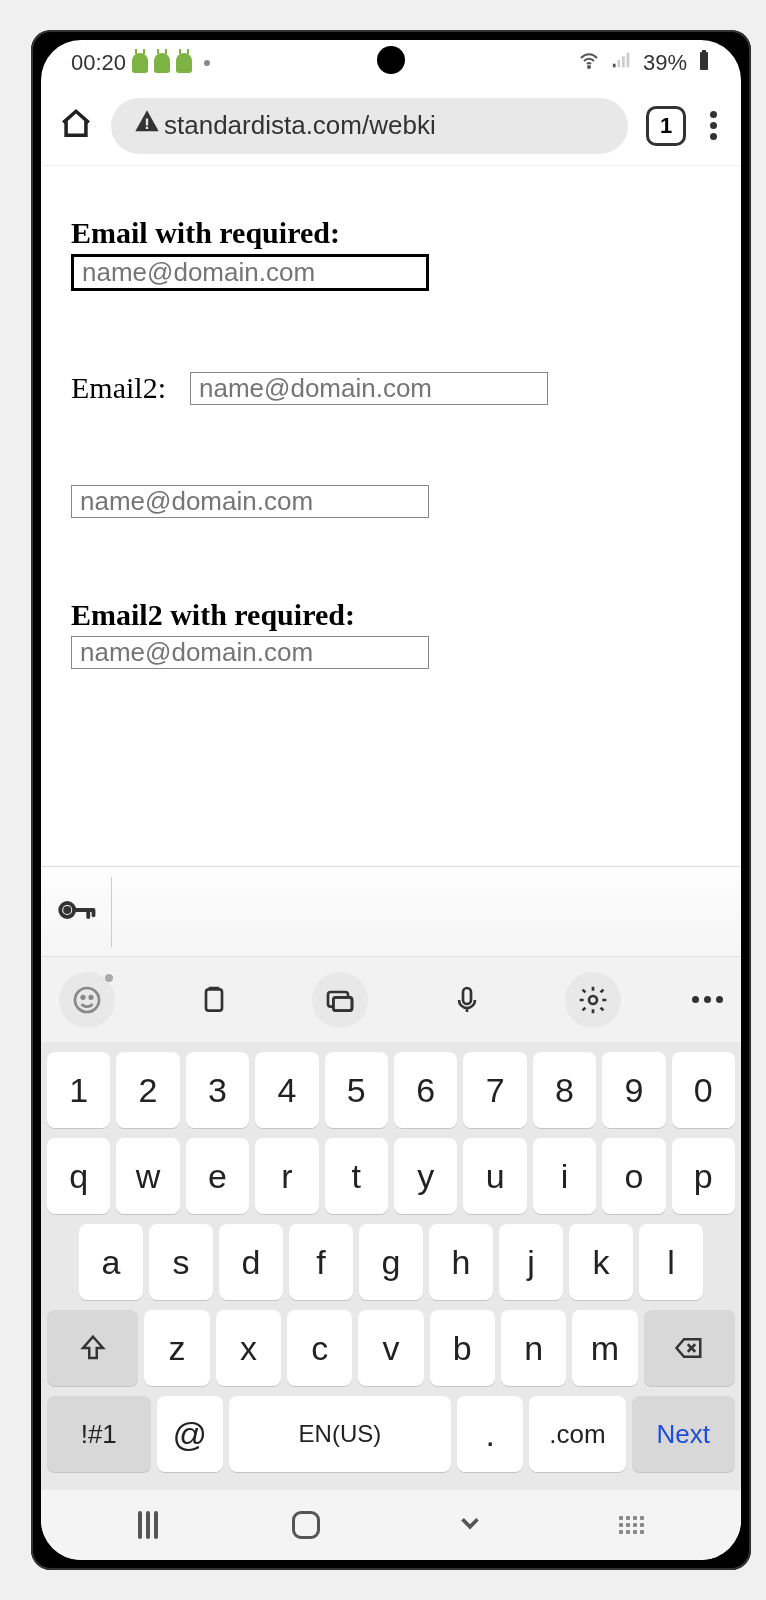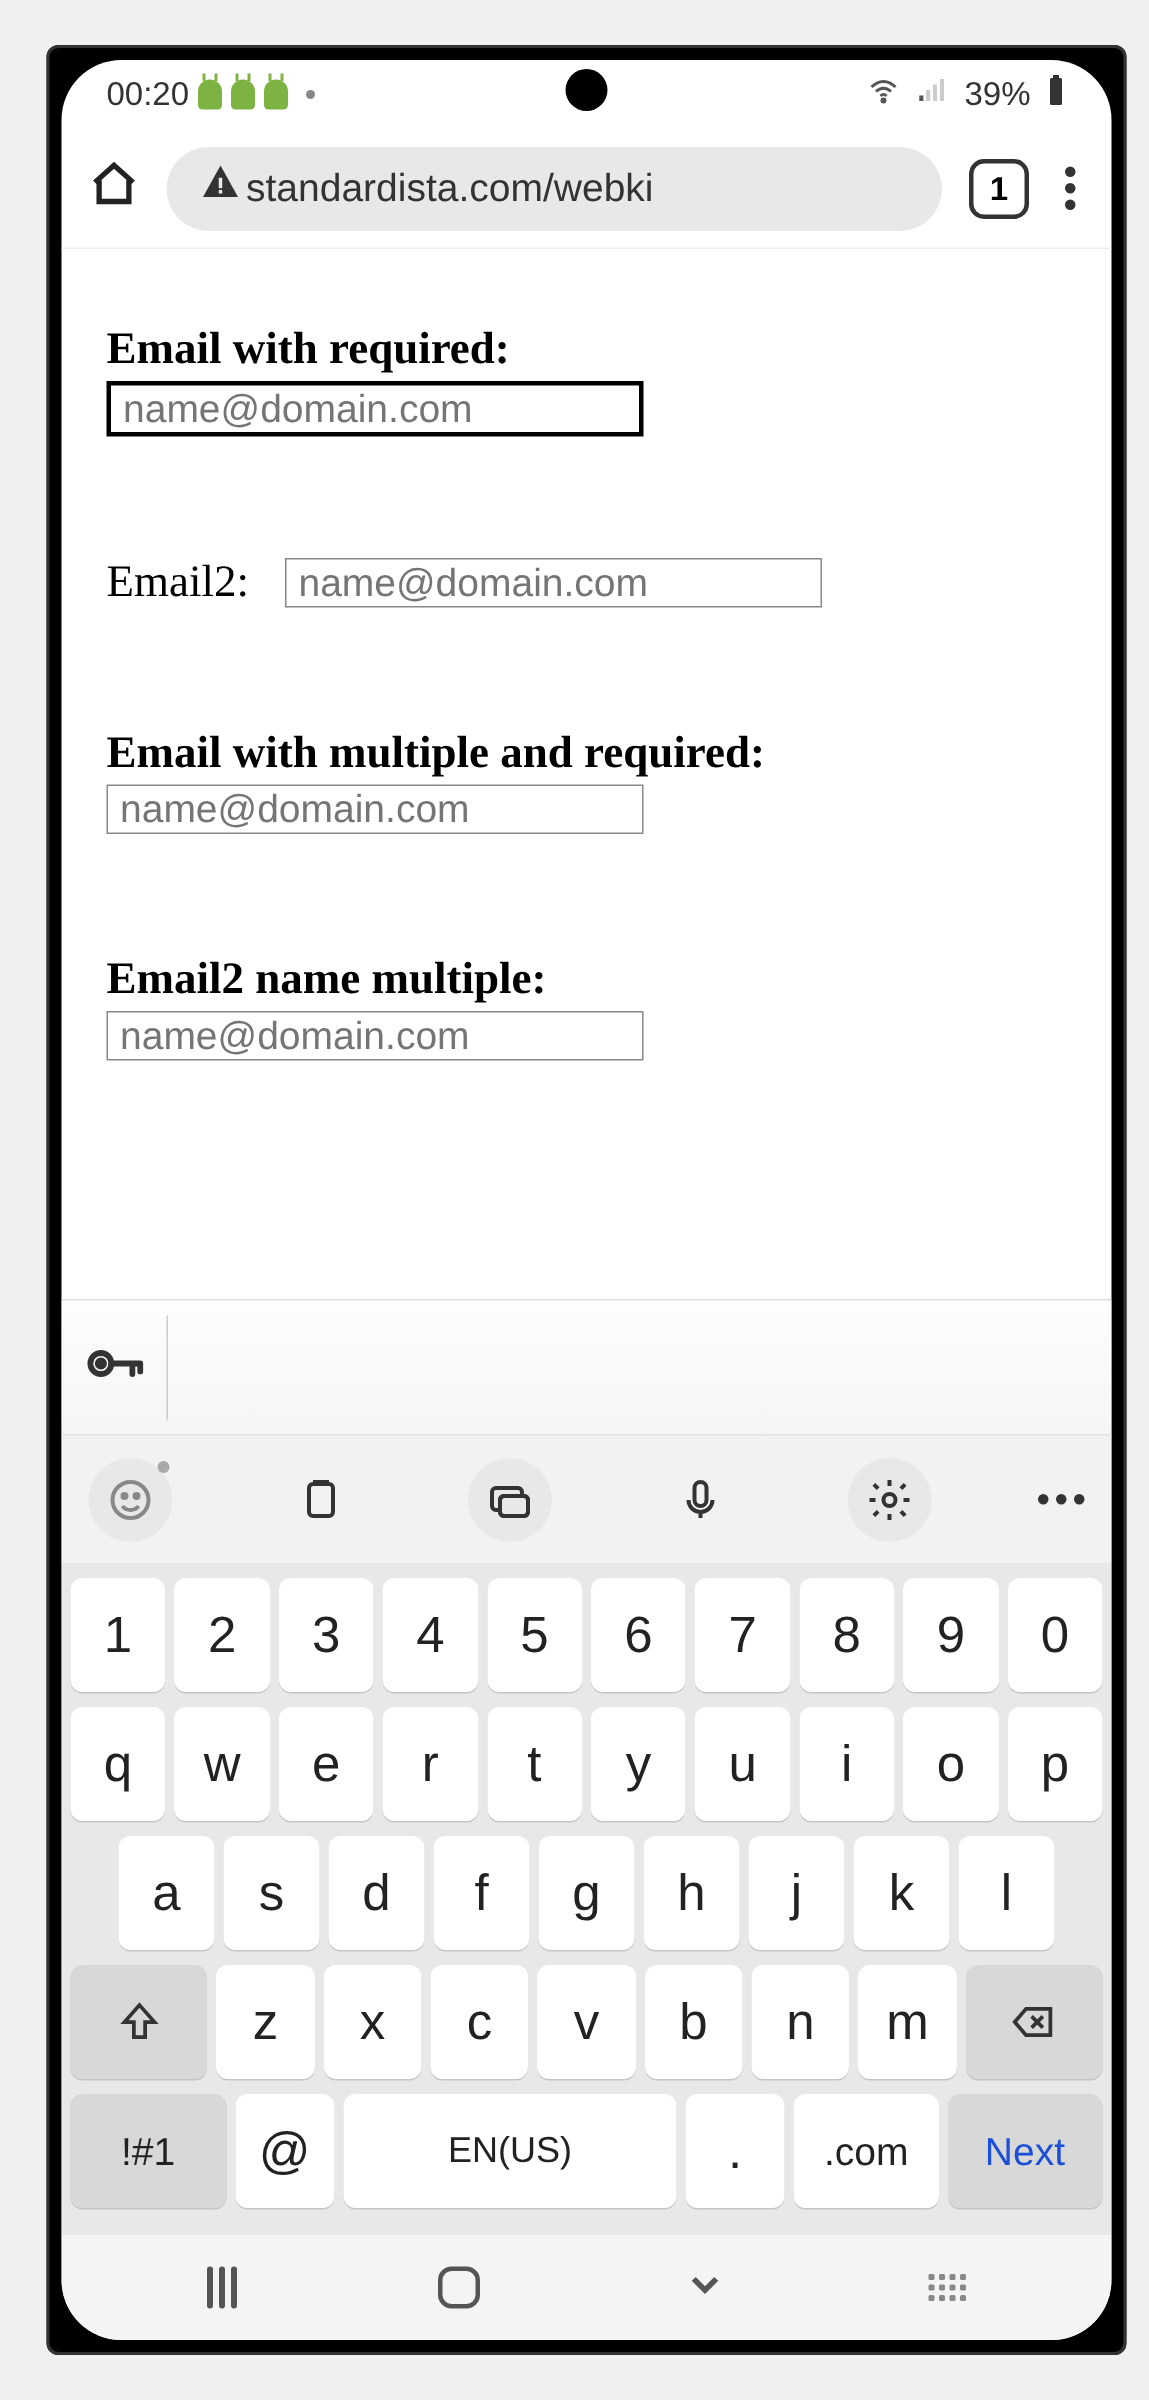--- a/index.html
+++ b/index.html
@@ -9,21 +9,21 @@
     height: 1600px;
     font-family: -apple-system, BlinkMacSystemFont, sans-serif;
     display: flex;
     align-items: center;
     justify-content: center;
   }
   .phone {
     width: 720px;
     height: 1540px;
     background: #000;
-    border-radius: 8px;
+    border-radius: 20px;
     padding: 10px;
     position: relative;
     box-shadow: 0 0 0 2px #333 inset;
     margin-left: 16px;
   }
   .screen {
     width: 100%;
     height: 100%;
     background: #fff;
     border-radius: 40px;
@@ -275,25 +275,24 @@
         <span class="field-label">Email with required:</span>
         <input class="email-input focused" placeholder="name@domain.com" style="">
       </div>
       <div class="field-block">
         <div class="field-row">
           <span class="label-inline">Email2:</span>
           <input class="email-input" placeholder="name@domain.com" style="">
         </div>
       </div>
       <div class="field-block">
-        <span class="field-label">Email with multiple and required:</span>
         <input class="email-input" placeholder="name@domain.com" style="">
       </div>
       <div class="field-block" style="margin-bottom:0;">
-        <span class="field-label">Email2 name multiple:</span>
+        <span class="field-label">Email2 with required:</span>
         <input class="email-input" placeholder="name@domain.com" style="">
       </div>
     </div>
 
     <div class="suggestion-bar">
       <span class="key-icon">
         <svg viewBox="0 0 24 24" fill="none" stroke="#333" stroke-width="2.2" stroke-linecap="round">
             <circle cx="7" cy="12" r="4"></circle>
             <circle cx="7" cy="12" r="1.2" fill="#333"></circle>
             <path d="M11 12h11M19 12v4M22 12v3"></path>

